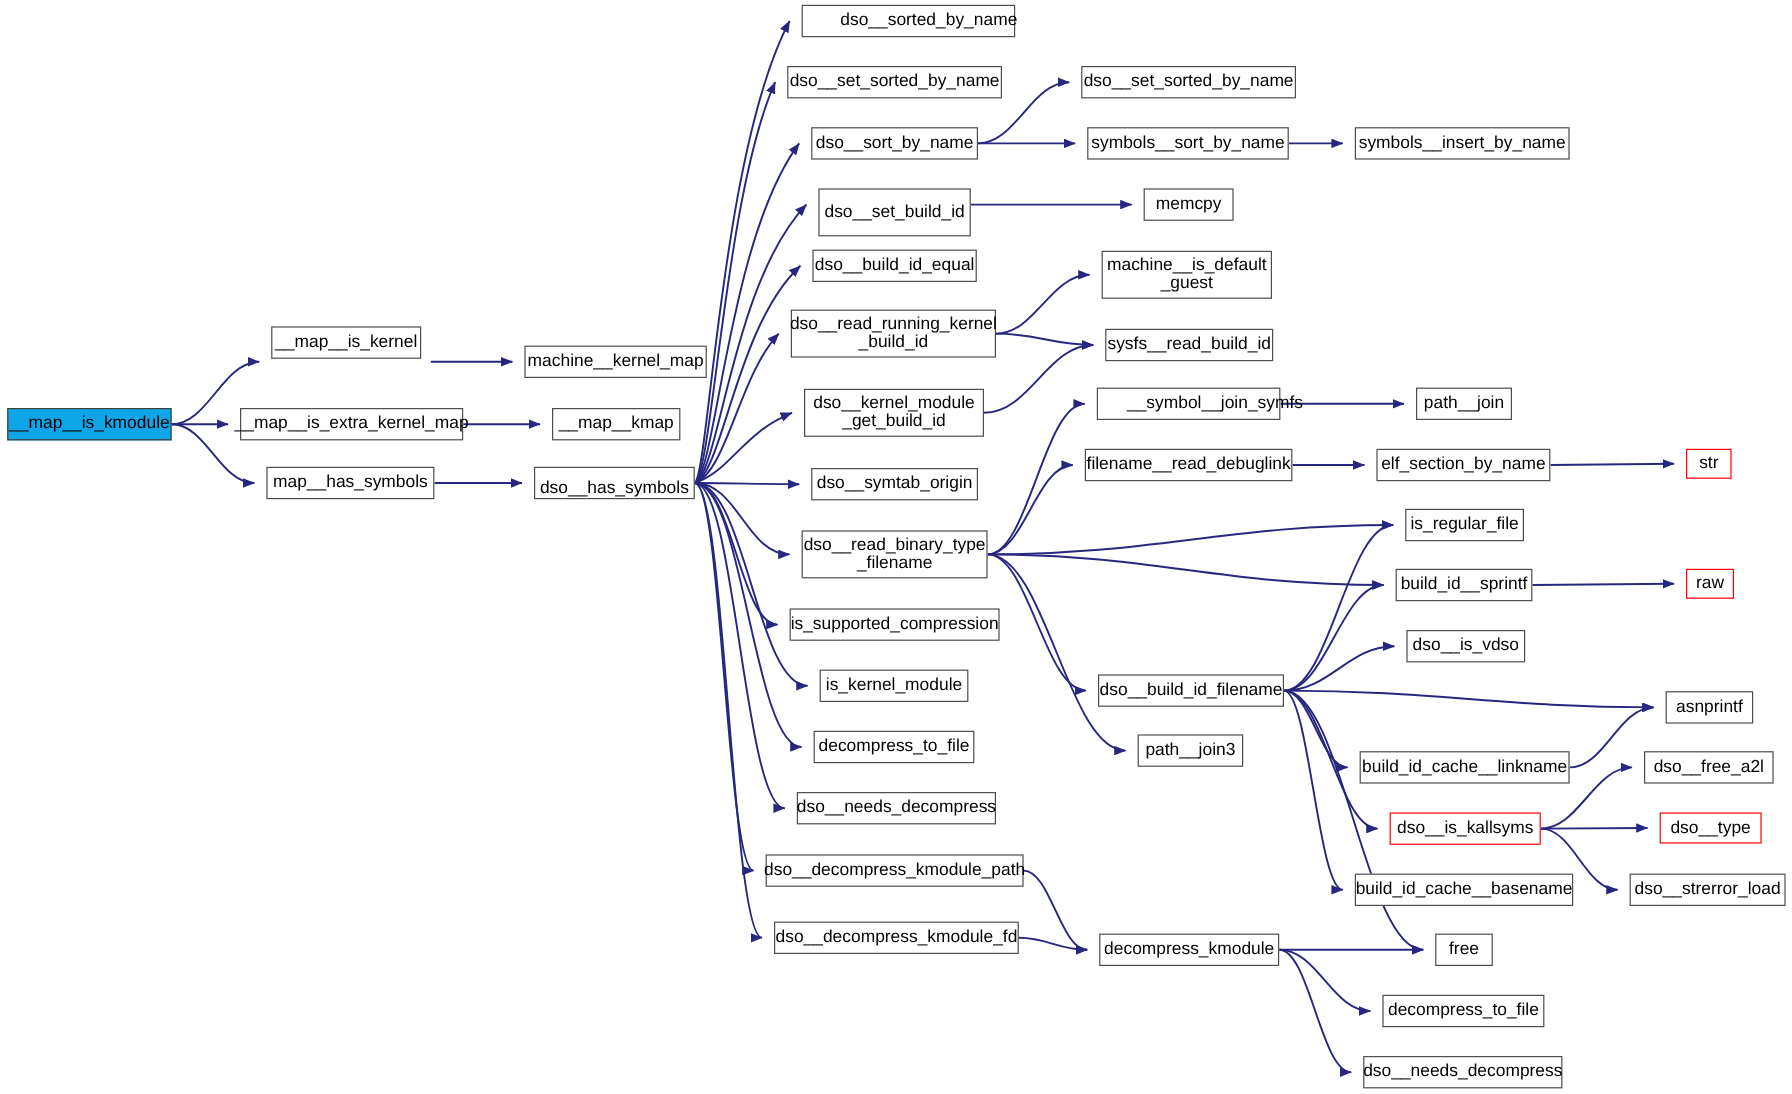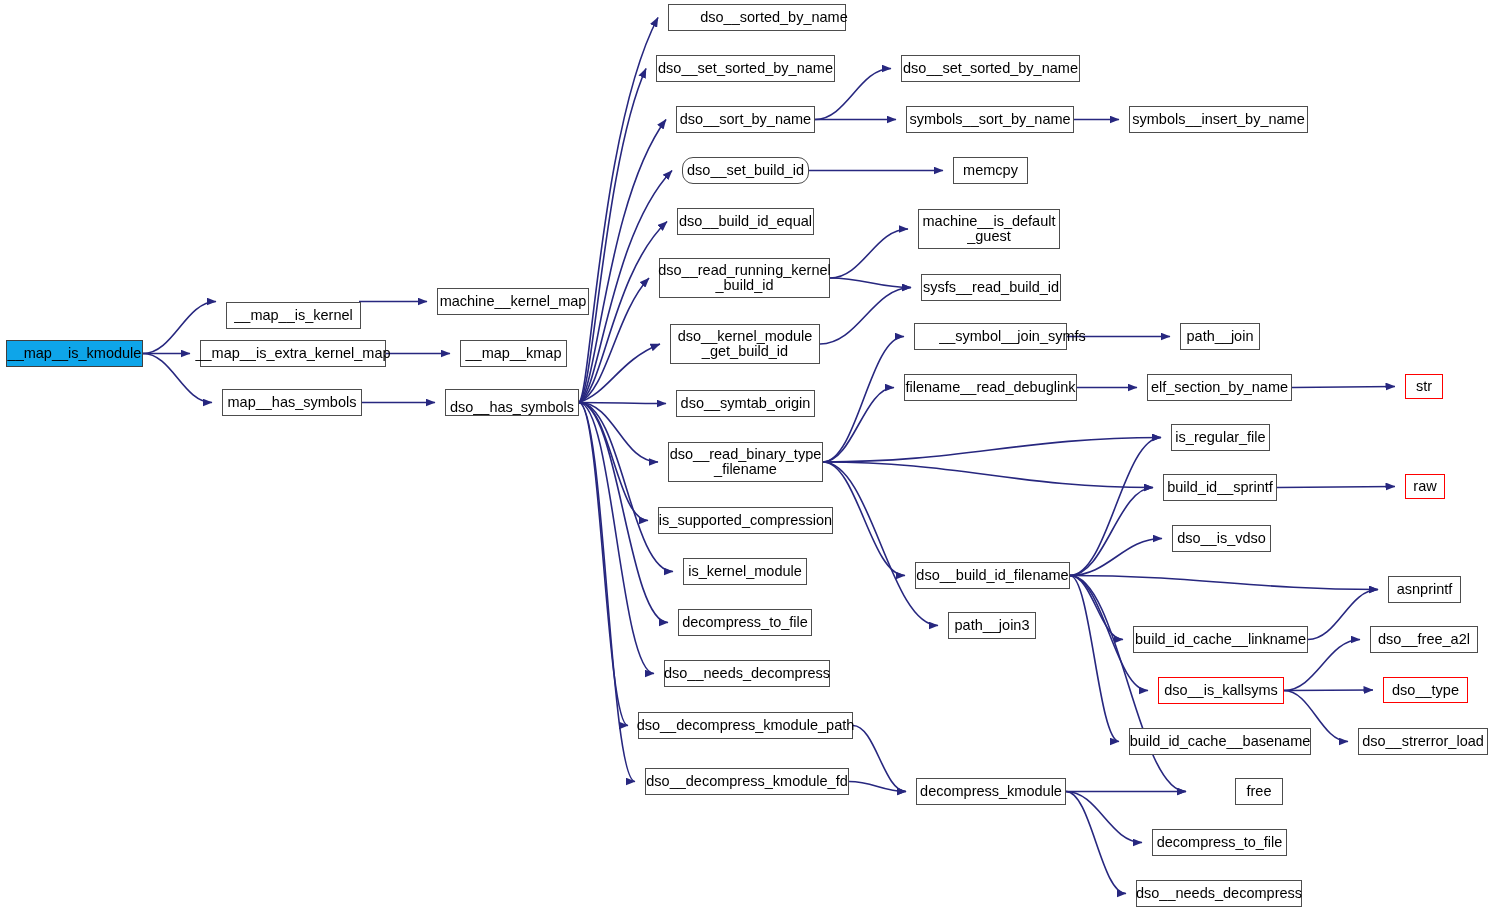--- a/index.html
+++ b/index.html
@@ -116,30 +116,30 @@
         <path d="M853,725.5 C875.26,725.5 883.74,791.5 906,791.5" marker-end="url(#ah)"></path>
         <path d="M849,781.5 C872.94,781.5 882.06,791.5 906,791.5" marker-end="url(#ah)"></path>
         <path d="M1066,791.5 L1186,791.5" marker-end="url(#ah)"></path>
         <path d="M1066,791.5 C1097.92,791.5 1110.08,842.5 1142,842.5" marker-end="url(#ah)"></path>
         <path d="M1066,791.5 C1091.2,791.5 1100.8,893.5 1126,893.5" marker-end="url(#ah)"></path>
         <path d="M1074,119.5 L1119,119.5" marker-end="url(#ah)"></path>
       </g>
   </svg>
   <div id="nodes">
       <div class="node grey" style="left: 6px; top: 340px; width: 137px; height: 27px;"><span class="lbl">__map__is_kmodule</span></div>
-      <div class="node" style="left: 226px; top: 302px; width: 135px; height: 27px;"><span class="lbl">__map__is_kernel</span></div>
+      <div class="node" style="left: 226px; top: 272px; width: 125px; height: 27px;"><span class="lbl">__map__is_kernel</span></div>
       <div class="node" style="left: 200px; top: 340px; width: 186px; height: 27px;"><span class="lbl">__map__is_extra_kernel_map</span></div>
       <div class="node" style="left: 222px; top: 389px; width: 140px; height: 27px;"><span class="lbl">map__has_symbols</span></div>
       <div class="node" style="left: 437px; top: 288px; width: 152px; height: 27px;"><span class="lbl">machine__kernel_map</span></div>
       <div class="node" style="left: 460px; top: 340px; width: 107px; height: 27px;"><span class="lbl">__map__kmap</span></div>
       <div class="node" style="left: 445px; top: 389px; width: 134px; height: 27px; align-items: flex-end;"><span class="lbl">dso__has_symbols</span></div>
       <div class="node" style="left: 668px; top: 4px; width: 178px; height: 27px; padding-left: 34px;"><span class="lbl">dso__sorted_by_name</span></div>
       <div class="node" style="left: 656px; top: 55px; width: 179px; height: 27px;"><span class="lbl">dso__set_sorted_by_name</span></div>
       <div class="node" style="left: 676px; top: 106px; width: 139px; height: 27px;"><span class="lbl">dso__sort_by_name</span></div>
-      <div class="node" style="left: 682px; top: 157px; width: 127px; height: 27px; border-radius: 11px;"><span class="lbl">dso__set_build_id</span></div>
+      <div class="node" style="left: 682px; top: 157px; width: 127px; height: 40px;"><span class="lbl">dso__set_build_id</span></div>
       <div class="node" style="left: 677px; top: 208px; width: 137px; height: 27px;"><span class="lbl">dso__build_id_equal</span></div>
       <div class="node" style="left: 659px; top: 258px; width: 171px; height: 40px;"><span class="lbl">dso__read_running_kernel
 _build_id</span></div>
       <div class="node" style="left: 670px; top: 324px; width: 150px; height: 40px;"><span class="lbl">dso__kernel_module
 _get_build_id</span></div>
       <div class="node" style="left: 676px; top: 390px; width: 139px; height: 27px;"><span class="lbl">dso__symtab_origin</span></div>
       <div class="node" style="left: 668px; top: 442px; width: 155px; height: 40px;"><span class="lbl">dso__read_binary_type
 _filename</span></div>
       <div class="node" style="left: 658px; top: 507px; width: 175px; height: 27px;"><span class="lbl">is_supported_compression</span></div>
       <div class="node" style="left: 683px; top: 558px; width: 124px; height: 27px;"><span class="lbl">is_kernel_module</span></div>
@@ -159,21 +159,21 @@
       <div class="node" style="left: 948px; top: 612px; width: 88px; height: 27px;"><span class="lbl">path__join3</span></div>
       <div class="node" style="left: 916px; top: 778px; width: 150px; height: 27px;"><span class="lbl">decompress_kmodule</span></div>
       <div class="node" style="left: 1180px; top: 323px; width: 80px; height: 27px;"><span class="lbl">path__join</span></div>
       <div class="node" style="left: 1147px; top: 374px; width: 145px; height: 27px;"><span class="lbl">elf_section_by_name</span></div>
       <div class="node" style="left: 1171px; top: 424px; width: 99px; height: 27px;"><span class="lbl">is_regular_file</span></div>
       <div class="node" style="left: 1163px; top: 474px; width: 114px; height: 27px;"><span class="lbl">build_id__sprintf</span></div>
       <div class="node" style="left: 1172px; top: 525px; width: 99px; height: 27px;"><span class="lbl">dso__is_vdso</span></div>
       <div class="node" style="left: 1133px; top: 626px; width: 175px; height: 27px;"><span class="lbl">build_id_cache__linkname</span></div>
       <div class="node red" style="left: 1158px; top: 677px; width: 126px; height: 27px;"><span class="lbl">dso__is_kallsyms</span></div>
       <div class="node" style="left: 1129px; top: 728px; width: 182px; height: 27px;"><span class="lbl">build_id_cache__basename</span></div>
-      <div class="node" style="left: 1196px; top: 778px; width: 48px; height: 27px; margin-left: 39px;"><span class="lbl">free</span></div>
+      <div class="node" style="left: 1196px; top: 778px; width: 48px; height: 27px;"><span class="lbl">free</span></div>
       <div class="node" style="left: 1152px; top: 829px; width: 135px; height: 27px;"><span class="lbl">decompress_to_file</span></div>
       <div class="node" style="left: 1136px; top: 880px; width: 166px; height: 27px;"><span class="lbl">dso__needs_decompress</span></div>
       <div class="node red" style="left: 1405px; top: 374px; width: 38px; height: 25px;"><span class="lbl">str</span></div>
       <div class="node red" style="left: 1405px; top: 474px; width: 40px; height: 25px;"><span class="lbl">raw</span></div>
       <div class="node" style="left: 1388px; top: 576px; width: 73px; height: 27px;"><span class="lbl">asnprintf</span></div>
       <div class="node" style="left: 1370px; top: 626px; width: 108px; height: 27px;"><span class="lbl">dso__free_a2l</span></div>
       <div class="node red" style="left: 1383px; top: 677px; width: 85px; height: 26px;"><span class="lbl">dso__type</span></div>
       <div class="node" style="left: 1358px; top: 728px; width: 130px; height: 27px;"><span class="lbl">dso__strerror_load</span></div>
       <div class="node" style="left: 1129px; top: 106px; width: 179px; height: 27px;"><span class="lbl">symbols__insert_by_name</span></div>
     </div>

